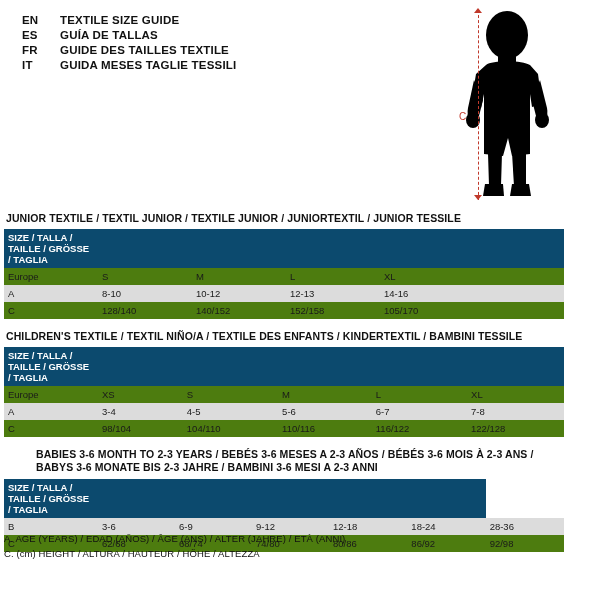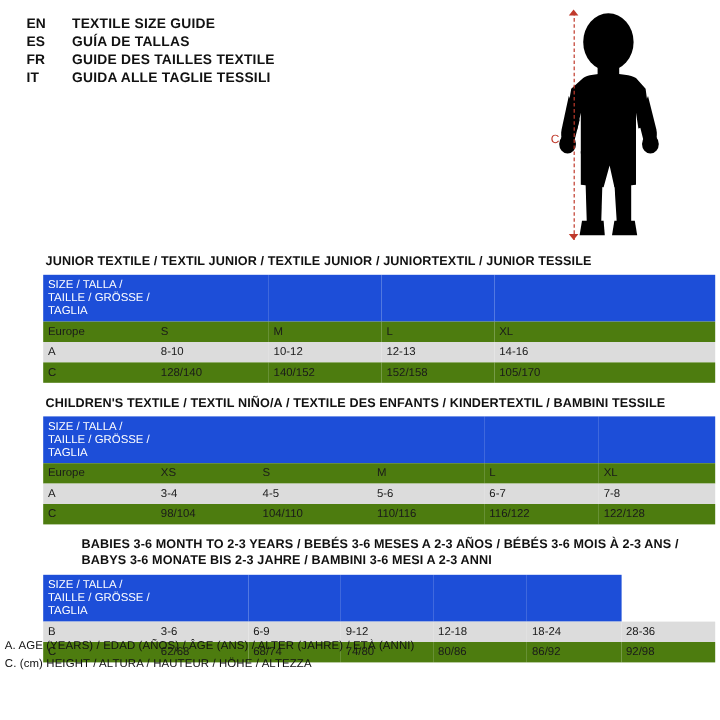--- a/index.html
+++ b/index.html
@@ -88,21 +88,21 @@
   }
   .c-arrow-bot {
     top: 187px;
     border-top: 5px solid #c0392b;
   }
 
   
   .tables {
     position: absolute;
     top: 212px;
-    left: 36px;
+    left: 4px;
     width: 560px;
   }
   .section-title {
     font-size: 10.5px;
     font-weight: bold;
     color: #111;
     margin: 0 0 5px 2px;
     letter-spacing: 0.1px;
   }
   .section-title.multiline {
@@ -113,23 +113,23 @@
     width: 100%;
     border-collapse: collapse;
     font-size: 9.5px;
     margin-bottom: 11px;
   }
   table td {
     padding: 3px 4px 3px 4px;
     color: #1a1a1a;
   }
   tr.head td {
-    background: #1d4ed8;
+    background: #0c4a6e;
     color: #ffffff;
-    font-weight: normal;
+    font-weight: bold;
     font-size: 9.5px;
     padding: 3px 4px;
   }
   tr.shade td {
     background: #dcdcdc;
   }
   tr.plain td {
     background: #4d7c0f;
   }
   td.lbl {
@@ -173,21 +173,21 @@
     <div class="header-row">
       <div class="header-lang">ES</div>
       <div class="header-title">GUÍA DE TALLAS</div>
     </div>
     <div class="header-row">
       <div class="header-lang">FR</div>
       <div class="header-title">GUIDE DES TAILLES TEXTILE</div>
     </div>
     <div class="header-row">
       <div class="header-lang">IT</div>
-      <div class="header-title">GUIDA ALLE TAGLIE TESSILI</div>
+      <div class="header-title">GUIDA MESES TAGLIE TESSILI</div>
     </div>
   </div>
 
   <div class="figure">
     <div class="dash-line"></div>
     <div class="c-arrow-top"></div>
     <div class="c-arrow-bot"></div>
     <div class="c-label">C</div>
     <svg width="120" height="195" viewBox="0 0 120 195">
       <g fill="#000000">

